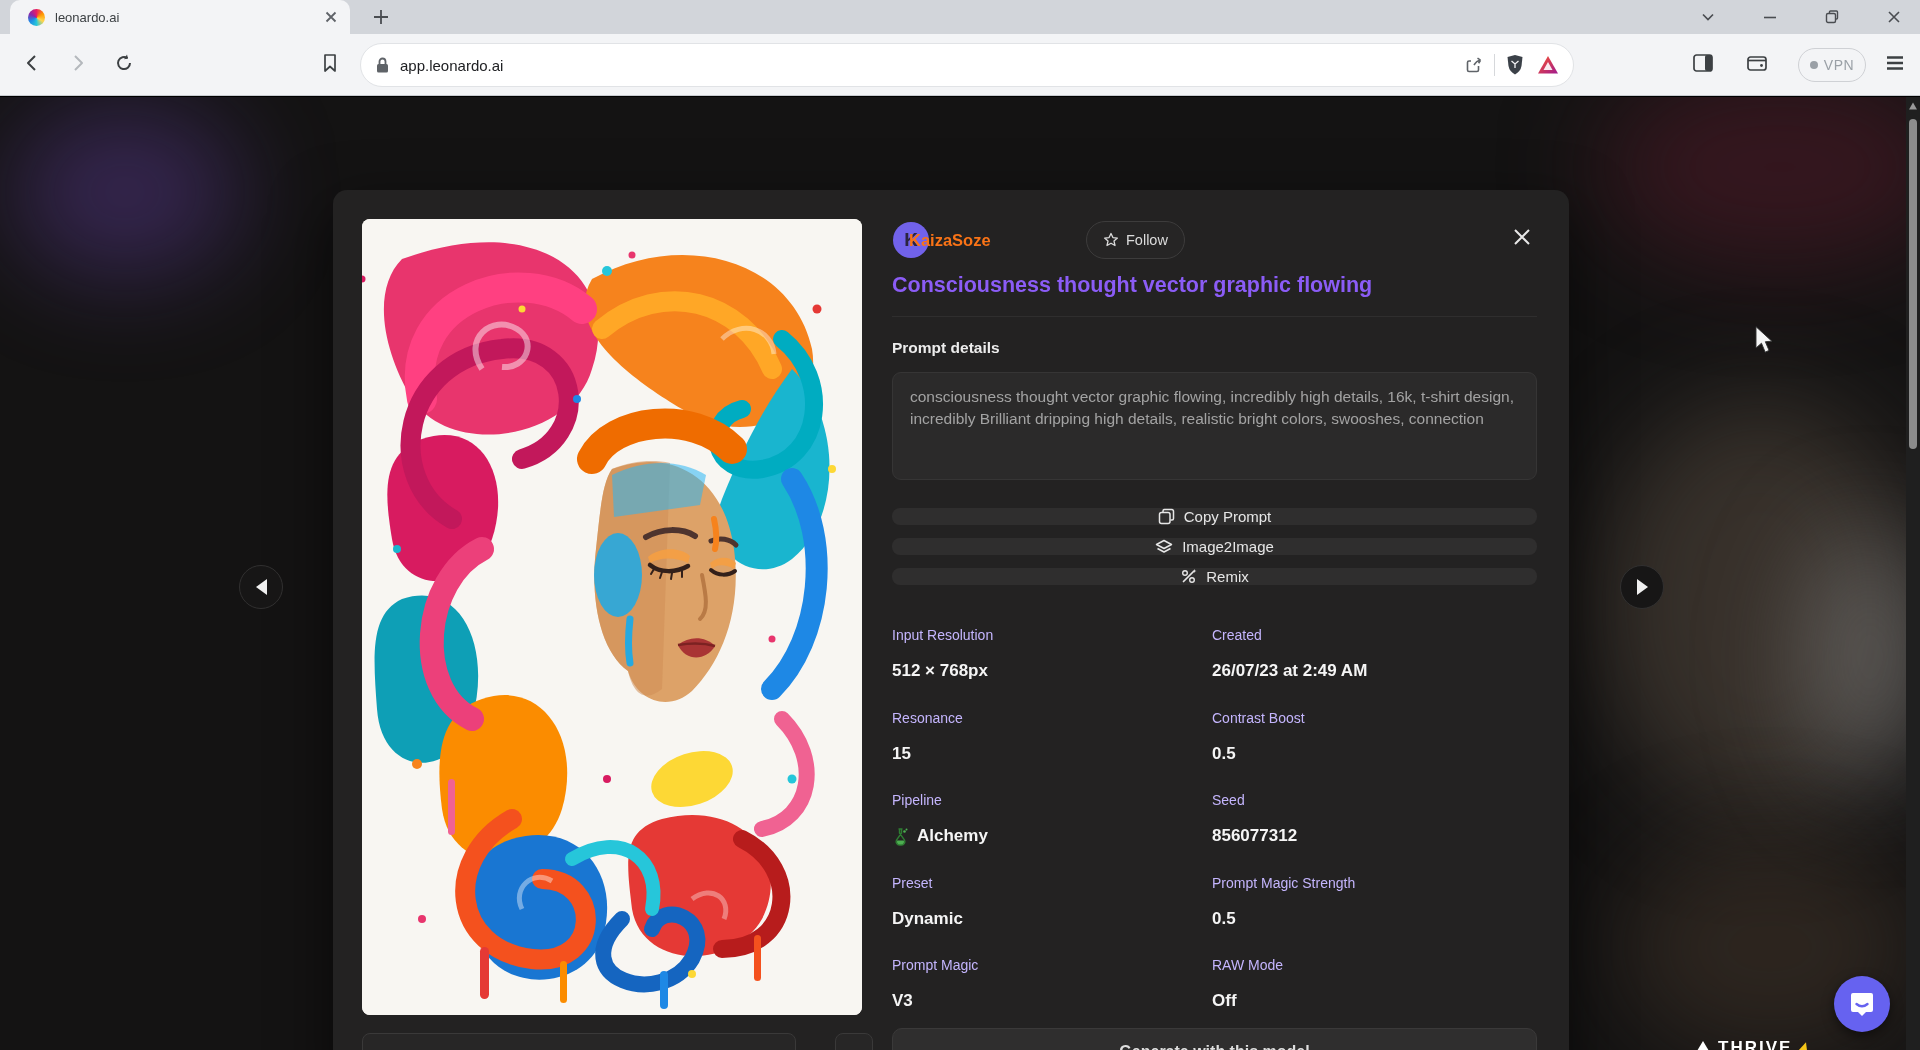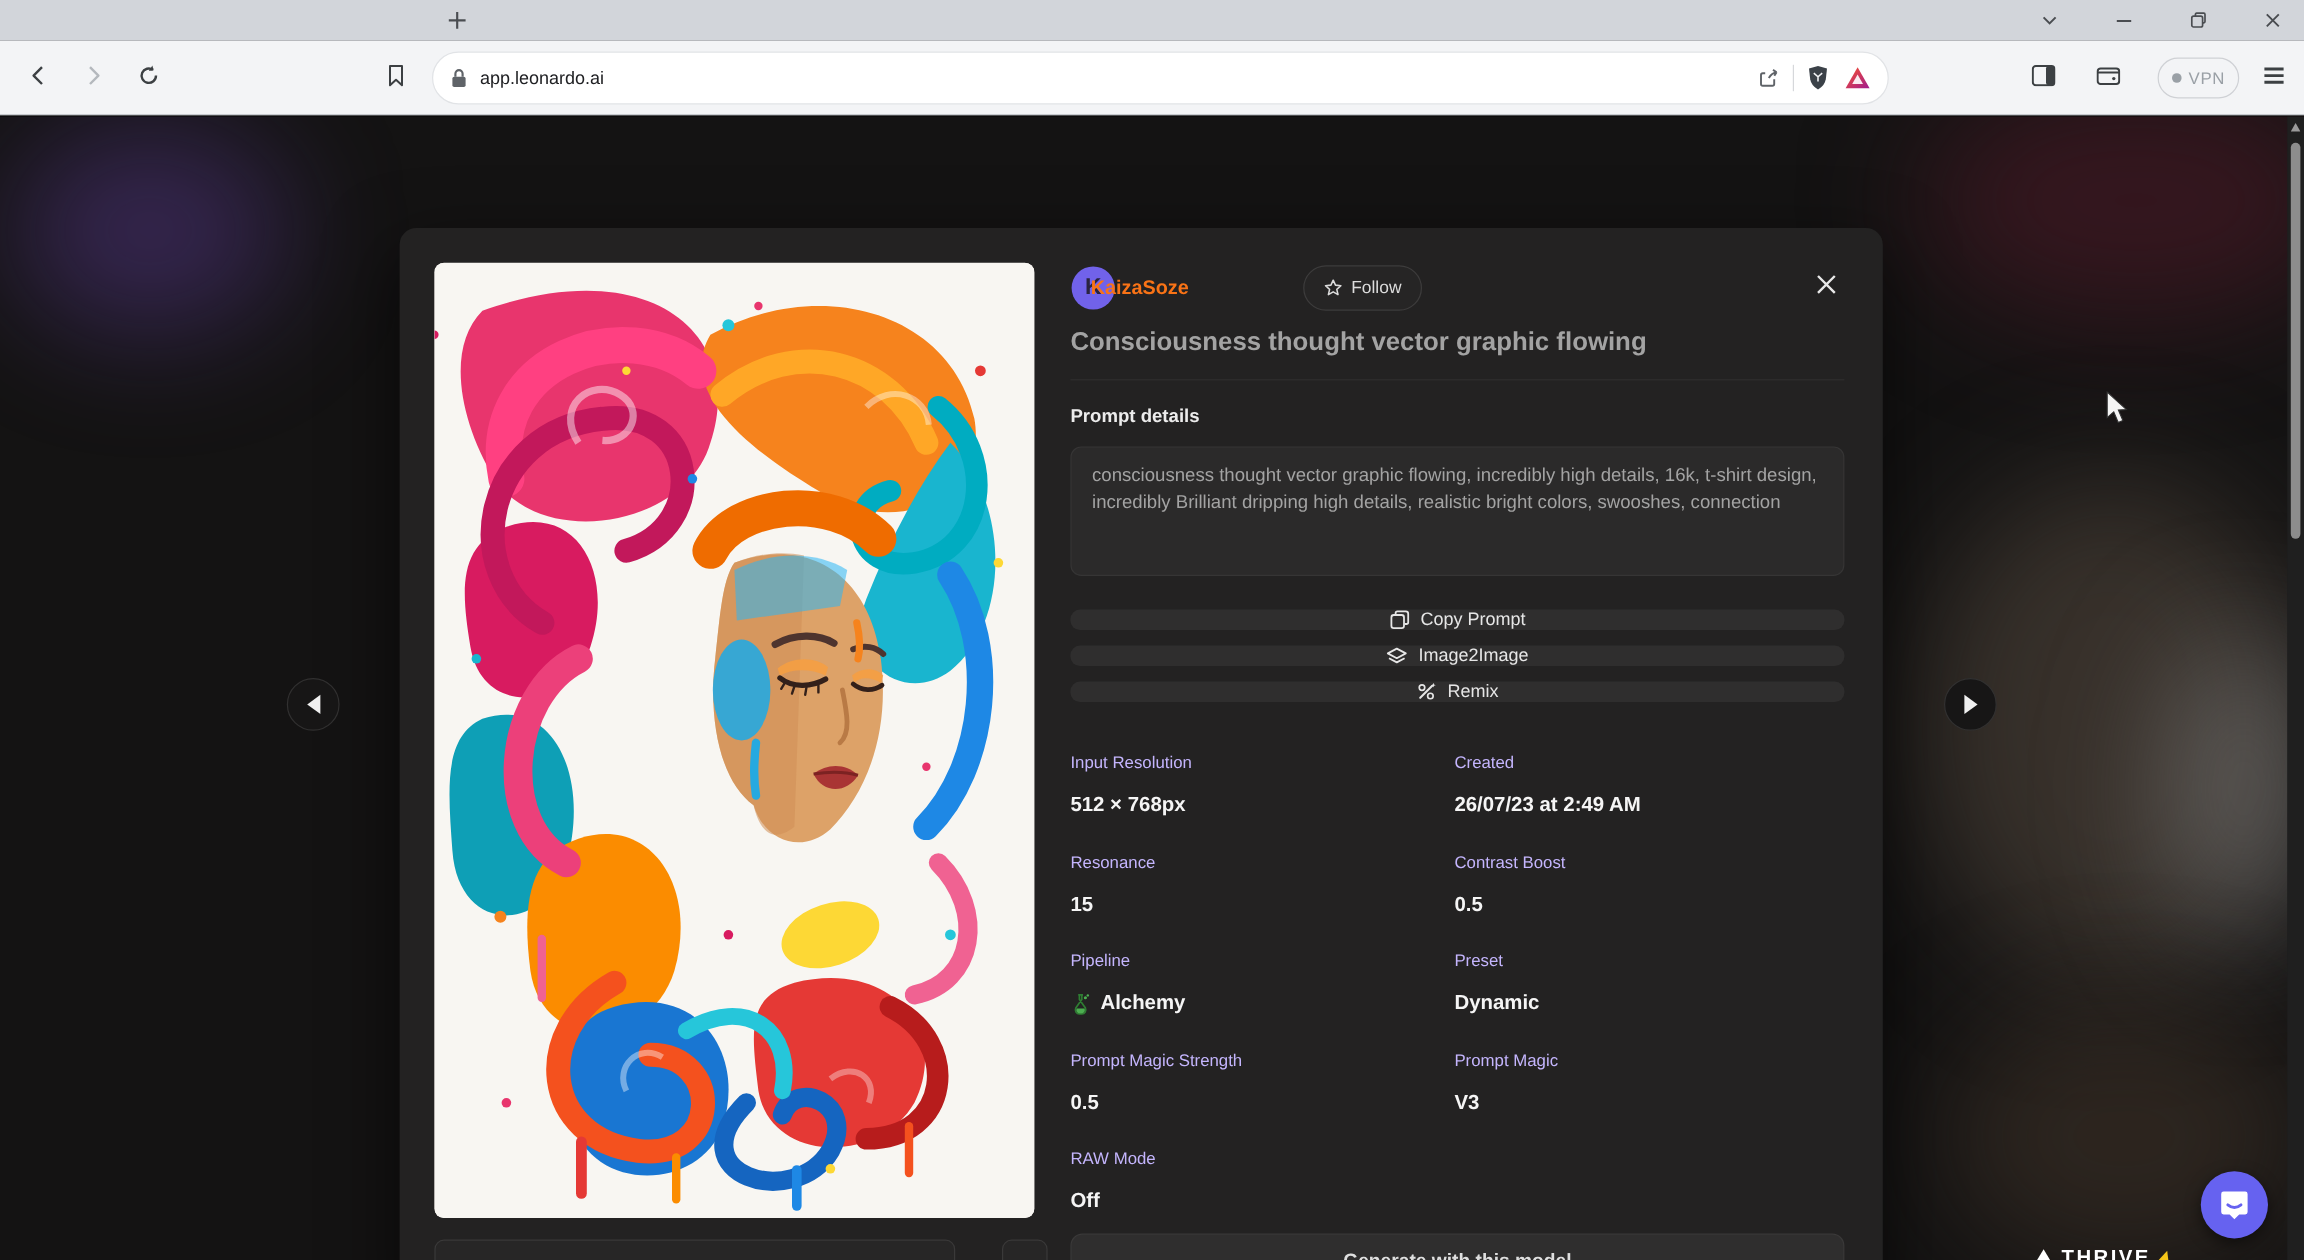--- a/index.html
+++ b/index.html
@@ -45,21 +45,21 @@
 
   .avatar { position:absolute; left:560px; top:32px; width:36px; height:36px; border-radius:50%;
             background:#7162ea; color:#2a2440; font-size:19px; font-weight:bold;
             display:flex; align-items:center; justify-content:center; }
   .username { position:absolute; left:576px; top:41px; font-size:16.5px; font-weight:600; color:#f97316; }
   .follow-btn { position:absolute; left:753px; top:31px; height:38px; padding:0 16px; border:1px solid #3d3c3c;
                 border-radius:19px; background:#262525; display:flex; align-items:center; gap:7px; }
   .follow-btn span { font-size:14.5px; color:#dcdcdc; }
   .modal-close { position:absolute; left:1172px; top:30px; width:34px; height:34px; display:flex; align-items:center; justify-content:center; }
 
-  .gen-title { position:absolute; left:559px; top:83px; width:650px; font-size:21.5px; font-weight:700; color:#a3a3a3; }
+  .gen-title { position:absolute; left:559px; top:83px; width:650px; font-size:21.5px; font-weight:700; color:#8b5cf6; }
   .title-divider { position:absolute; left:559px; top:126px; width:645px; height:1px; background:rgba(255,255,255,.055); }
   .prompt-heading { position:absolute; left:559px; top:149px; font-size:15.5px; font-weight:700; color:#ececec; }
   .prompt-box { position:absolute; left:559px; top:182px; width:645px; height:108px; background:#2b2a2a;
                 border:1px solid #363535; border-radius:9px; padding:13px 17px; }
   .prompt-box p { font-size:15.5px; line-height:21.5px; color:#a3a3a3; }
 
   .actions { position:absolute; left:559px; top:318px; width:645px; height:46px; display:flex; gap:13px;flex-direction:column; }
   .action-btn { flex:1 1 0; background:#2f2e2e; border-radius:8px; display:flex; align-items:center; justify-content:center; gap:9px; }
   .action-btn span { font-size:15px; color:#e6e6e6; }
 
@@ -93,20 +93,27 @@
   .wm-spark { width:0; height:0; border-left:6px solid transparent; border-right:6px solid transparent; border-bottom:13px solid #f5c518; transform:rotate(18deg); }
 
   .cursor { position:absolute; left:1752px; top:229px; }
 </style>
 </head>
 <body>
 
 <div class="screen">
 
   <div class="tabstrip">
+    <div class="tab">
+      <span class="favicon"></span>
+      <span class="tab-title">leonardo.ai</span>
+      <svg class="tab-close" viewBox="0 0 18 18">
+        <path d="M4.5 4.5 L13.5 13.5 M13.5 4.5 L4.5 13.5" stroke="#5f6368" stroke-width="1.8" fill="none"></path>
+      </svg>
+    </div>
     <svg class="newtab-btn" viewBox="0 0 18 18">
       <path d="M9 2 V16 M2 9 H16" stroke="#4a4d51" stroke-width="1.8" fill="none"></path>
     </svg>
     <div class="winctl" style="left:1684px;">
       <svg width="14" height="14" viewBox="0 0 14 14">
         <path d="M2 4.5 L7 9.5 L12 4.5" stroke="#4a4d51" stroke-width="1.7" fill="none"></path>
       </svg>
     </div>
     <div class="winctl" style="left:1746px;">
       <svg width="14" height="14" viewBox="0 0 14 14">
@@ -359,20 +366,24 @@
             <svg width="17" height="19" viewBox="0 0 17 19">
               <path d="M6.5 2 H10.5 M7.5 2 V6 L12.5 13 A3.5 3.5 0 0 1 9.5 18 H7.5 A3.5 3.5 0 0 1 4.5 13 L9.5 6 V2" fill="none" stroke="#2e7d32" stroke-width="1.4"></path>
               <path d="M5.2 13.5 L11.8 13.5 A2.8 2.8 0 0 1 9.2 17.5 H7.8 A2.8 2.8 0 0 1 5.2 13.5 Z" fill="#4caf50"></path>
               <circle cx="12.5" cy="4.5" r="1.3" fill="#4caf50"></circle>
                 <circle cx="14.5" cy="2.5" r="1" fill="#4caf50"></circle>
             </svg>
             <span>Alchemy</span>
           </div>
         </div>
         <div class="stat">
+          <div class="stat-label">Seed</div>
+          <div class="stat-value">856077312</div>
+        </div>
+        <div class="stat">
           <div class="stat-label">Preset</div>
           <div class="stat-value">Dynamic</div>
         </div>
         <div class="stat">
           <div class="stat-label">Prompt Magic Strength</div>
           <div class="stat-value">0.5</div>
         </div>
         <div class="stat">
           <div class="stat-label">Prompt Magic</div>
           <div class="stat-value">V3</div>

